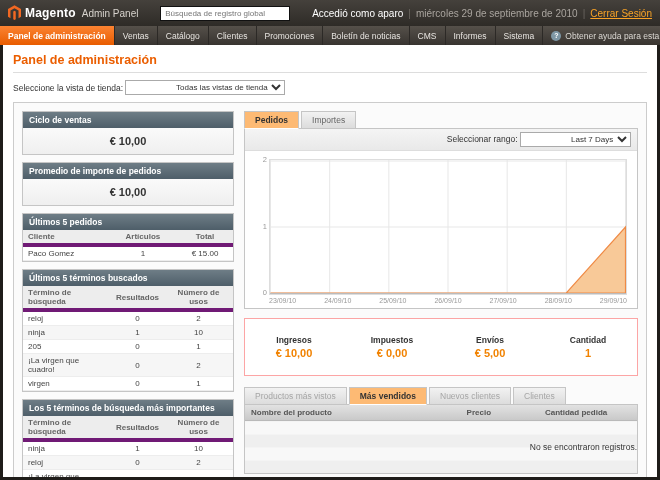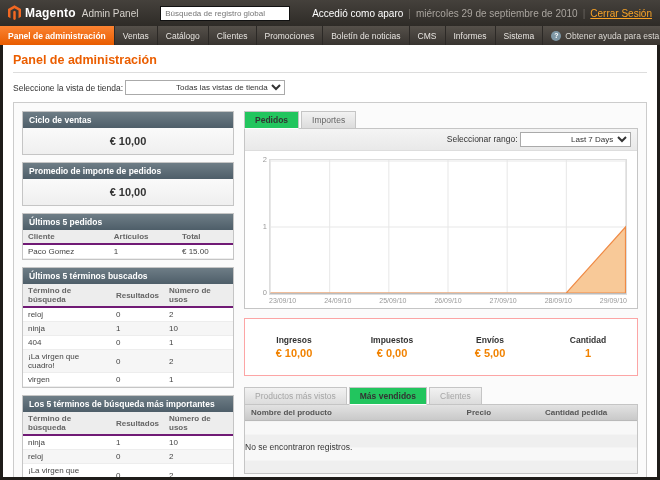--- a/index.html
+++ b/index.html
@@ -35,50 +35,50 @@
   .store-row select, .range-strip select { font-size:8px; font-family:"Liberation Sans",sans-serif; height:15px; border:1px solid #aaa; background:#fff; color:#333;padding-left:46px; }
 
   .main-box { border:1px solid #ccc; background:#fbfbfb; padding:8px; display:flex; gap:10px; height:414px; overflow:hidden; }
 
   
   .left-col { width:212px; flex:0 0 212px; }
   .panel { border:1px solid #c5c5c5; background:#fff; margin-bottom:7px; }
   .panel-hd { background:linear-gradient(#6e7d86,#4e5e69); color:#fff; font-size:8.5px; font-weight:bold; padding:3px 6px; }
   .panel-val { background:linear-gradient(#fafafa,#efefef); text-align:center; font-size:11px; font-weight:bold; color:#333; padding:7px 0; }
   table.ptable { width:100%; border-collapse:collapse; font-size:8px; color:#444; }
-  table.ptable th { background:#ededed; color:#666; font-weight:bold; text-align:left; padding:2px 5px; border-bottom:2px solid #701a75; }
+  table.ptable th { background:#ededed; color:#666; font-weight:bold; text-align:left; padding:2px 5px; border-bottom:4px solid #701a75; }
   table.ptable td { padding:2px 5px; border-bottom:1px solid #ededed; }
   table.ptable tr:nth-child(even) td { background:#f6f6f6; }
-  table.ptable .num { text-align:left; }
+  table.ptable .num { text-align:center; }
 
   
   .right-col { flex:1; min-width:0; }
   .tabs { display:flex; gap:2px; position:relative; z-index:2; margin-bottom:-1px; }
   .tab { font-size:8.5px; padding:3px 10px; border:1px solid #c5c5c5; background:linear-gradient(#f2f2f2,#dcdcdc); color:#666; cursor:pointer; white-space:nowrap; }
-  .tab.active { background:#22c55e; border-bottom-color:#fff; color:#333; font-weight:bold; }
+  .tab.active { background:#fdba74; border-bottom-color:#fff; color:#333; font-weight:bold; }
   .tab.dim { color:#a5a5a5; }
   .chart-box { border:1px solid #c5c5c5; background:#fff; }
   .range-strip { background:linear-gradient(#f4f4f4,#e9e9e9); border-bottom:1px solid #ddd; padding:3px 6px; text-align:right; font-size:8.5px; color:#333; }
   .chart-area { padding:8px 10px 4px; }
   .chart-wrap { position:relative; margin-left:14px; }
   .plot { height:136px; border:1px solid #ddd; background:#fff; position:relative; }
   .plot svg { width:100%; height:100%; display:block; }
   .ylab { position:absolute; left:-12px; width:10px; text-align:right; font-size:7.5px; color:#999; }
   .xlabels { display:flex; justify-content:space-between; font-size:7px; color:#999; margin-top:2px; }
 
   .totals-box { border:1px solid #fca5a5; background:#fff; display:flex; margin-top:9px; padding:16px 0; }
   .total-cell { flex:1; text-align:center; }
   .total-label { font-size:8.5px; font-weight:bold; color:#333; }
   .total-value { font-size:11px; font-weight:bold; color:#f18200; margin-top:2px; }
 
   .bottom-tabs { margin-top:11px; }
   .grid-box { border:1px solid #c5c5c5; background:#bef264; }
   table.gtable { width:100%; border-collapse:collapse; font-size:8px; }
   table.gtable th { background:linear-gradient(#e2e2e2,#c9c9c9); color:#555; font-weight:bold; text-align:left; padding:3px 6px; border-bottom:1px solid #b9b9b9; }
-  table.gtable td.empty { height:52px; text-align:left; vertical-align:middle; color:#333; font-size:8.5px;
+  table.gtable td.empty { height:52px; text-align:right; vertical-align:middle; color:#333; font-size:8.5px;
       background:repeating-linear-gradient(#f8f8f8 0 13px, #efefef 13px 26px); }
 </style>
 </head>
 <body>
 
 <div class="page">
 
   <div class="topbar">
     <div class="logo">
       <svg viewBox="0 0 20 24">
@@ -175,21 +175,21 @@
                 <td>reloj</td>
                 <td class="num">0</td>
                 <td class="num">2</td>
               </tr>
               <tr>
                 <td>ninja</td>
                 <td class="num">1</td>
                 <td class="num">10</td>
               </tr>
               <tr>
-                <td>404</td>
+                <td>205</td>
                 <td class="num">0</td>
                 <td class="num">1</td>
               </tr>
               <tr>
                 <td>¡La virgen que cuadro!</td>
                 <td class="num">0</td>
                 <td class="num">2</td>
               </tr>
               <tr>
                 <td>virgen</td>
@@ -296,20 +296,21 @@
           </div>
           <div class="total-cell">
             <div class="total-label">Cantidad</div>
             <div class="total-value">1</div>
           </div>
         </div>
 
         <div class="tabs bottom-tabs">
           <span class="tab dim">Productos más vistos</span>
           <span class="tab active">Más vendidos</span>
+          <span class="tab dim">Nuevos clientes</span>
           <span class="tab dim">Clientes</span>
         </div>
 
         <div class="grid-box">
           <table class="gtable">
             <thead>
                 <tr>
               <th style="width:55%">Nombre del producto</th>
               <th style="width:20%">Precio</th>
               <th style="width:25%">Cantidad pedida</th>

